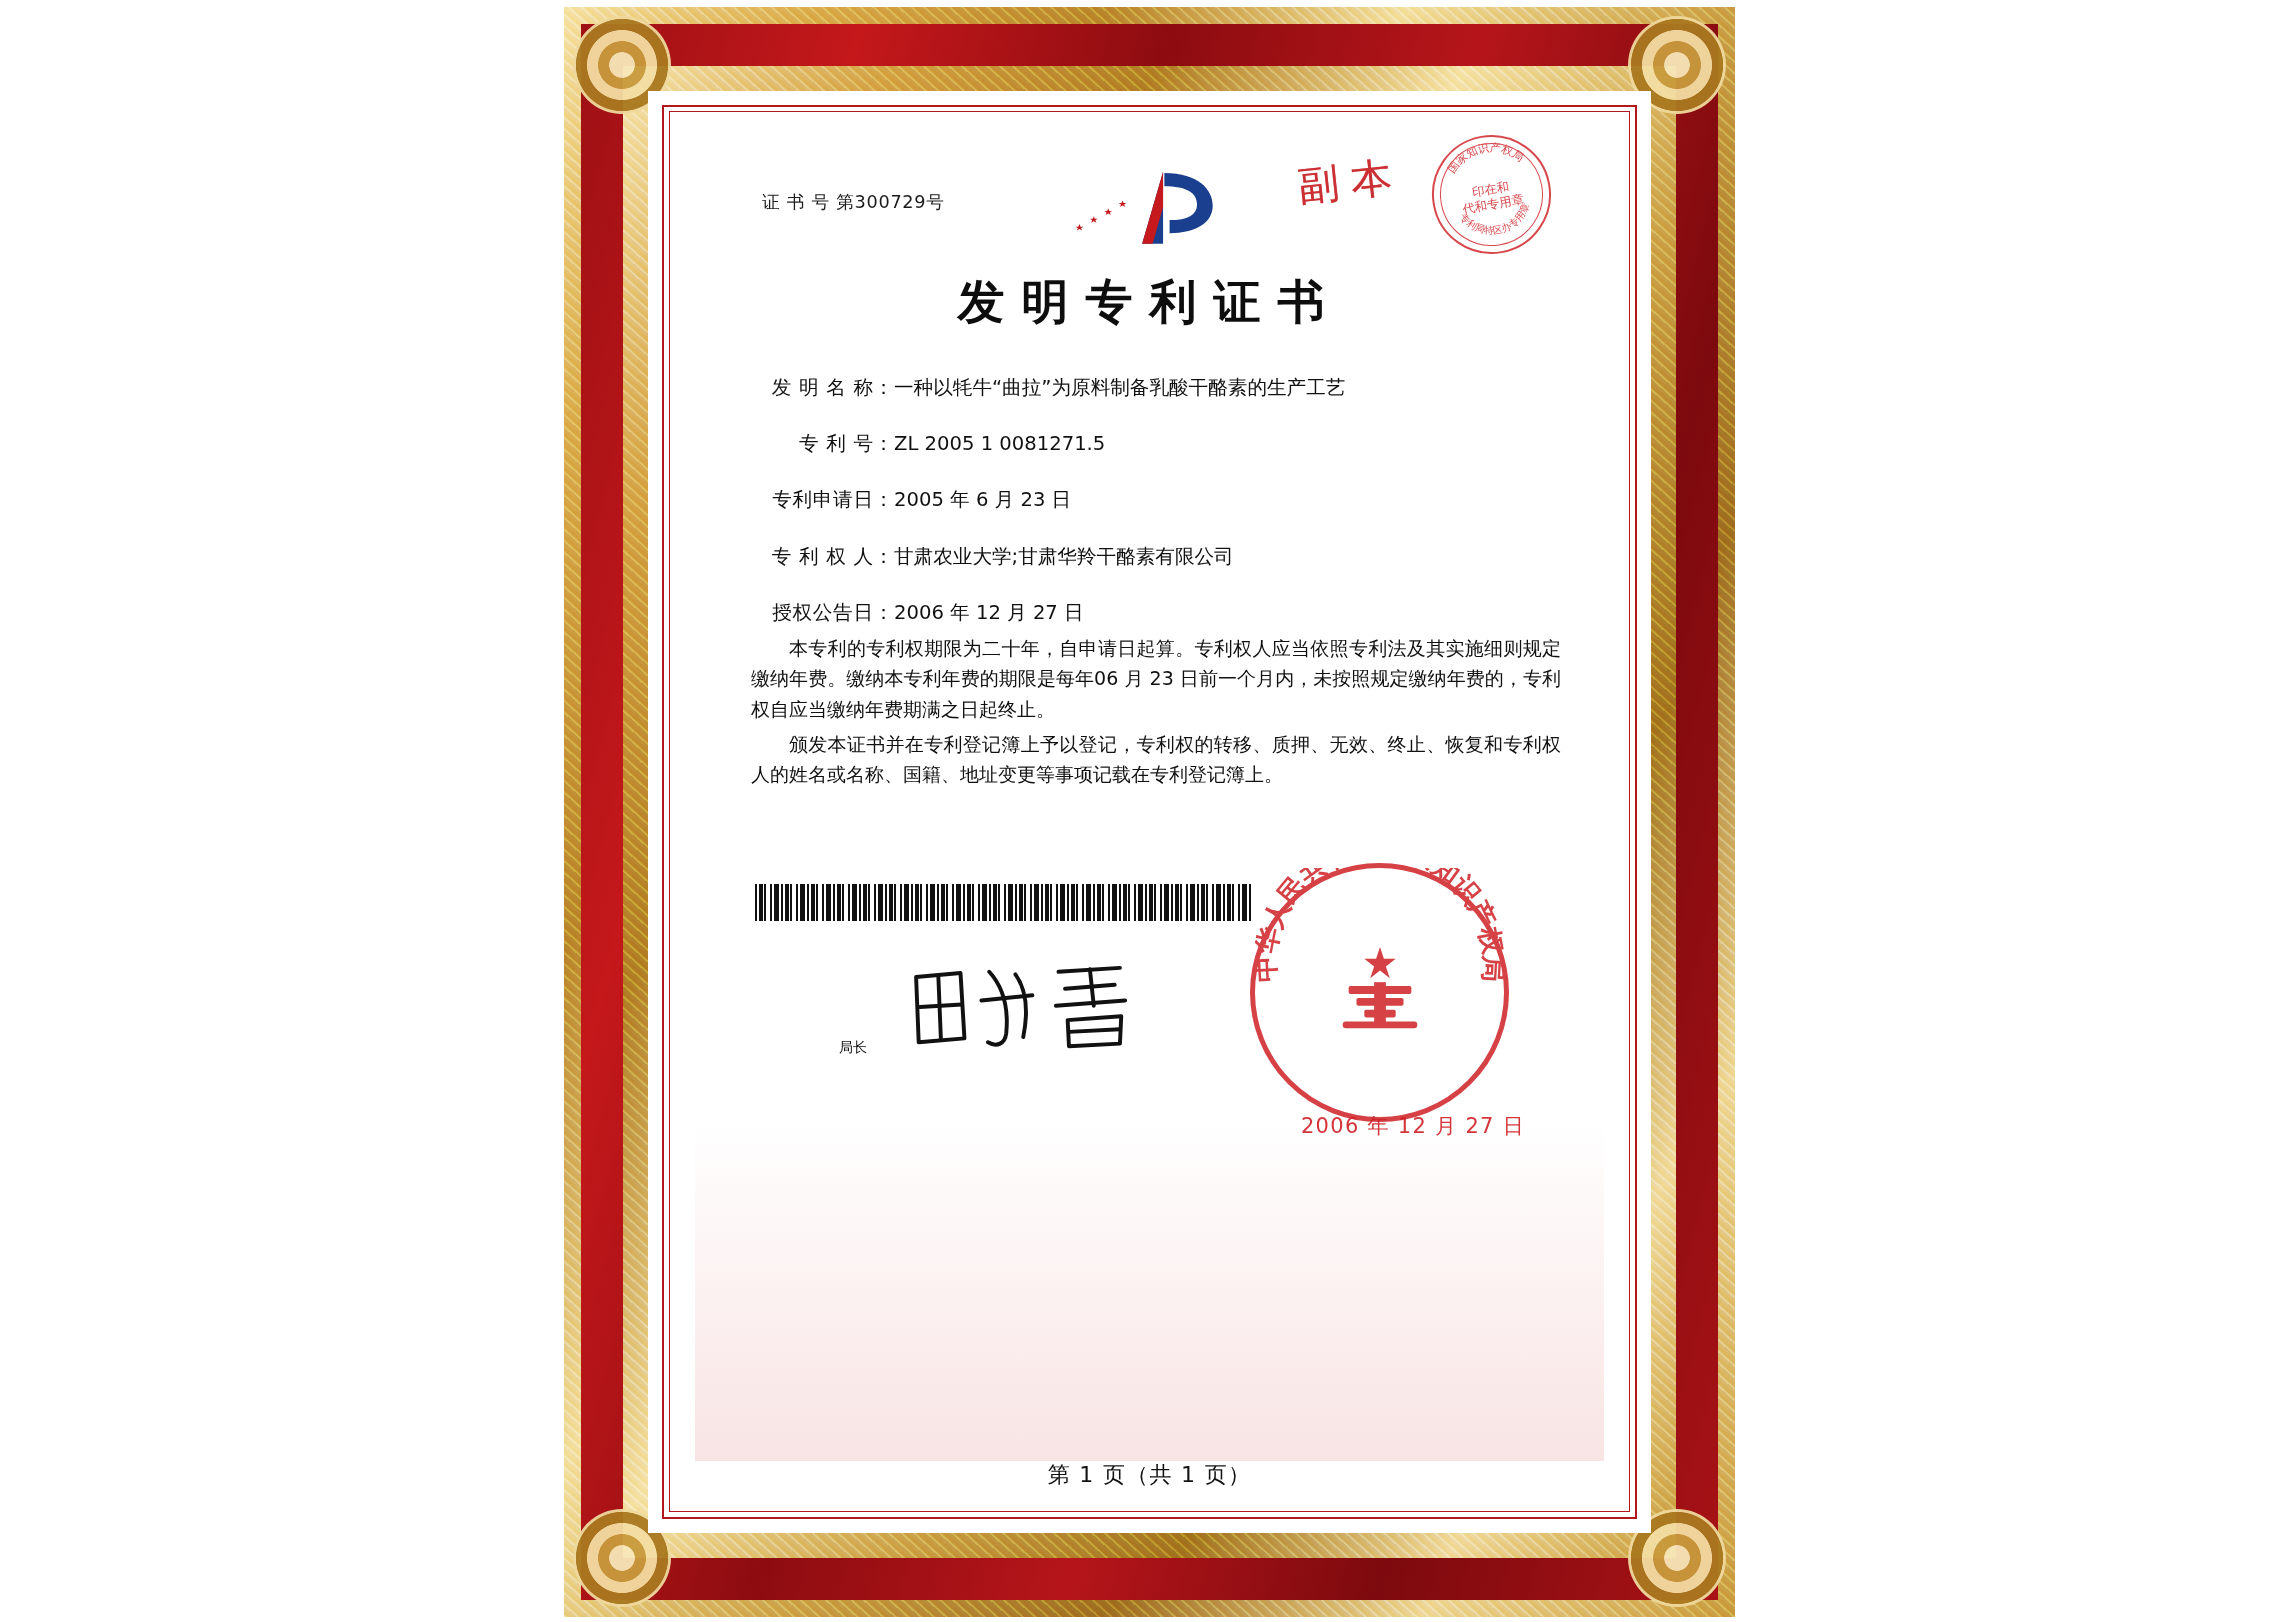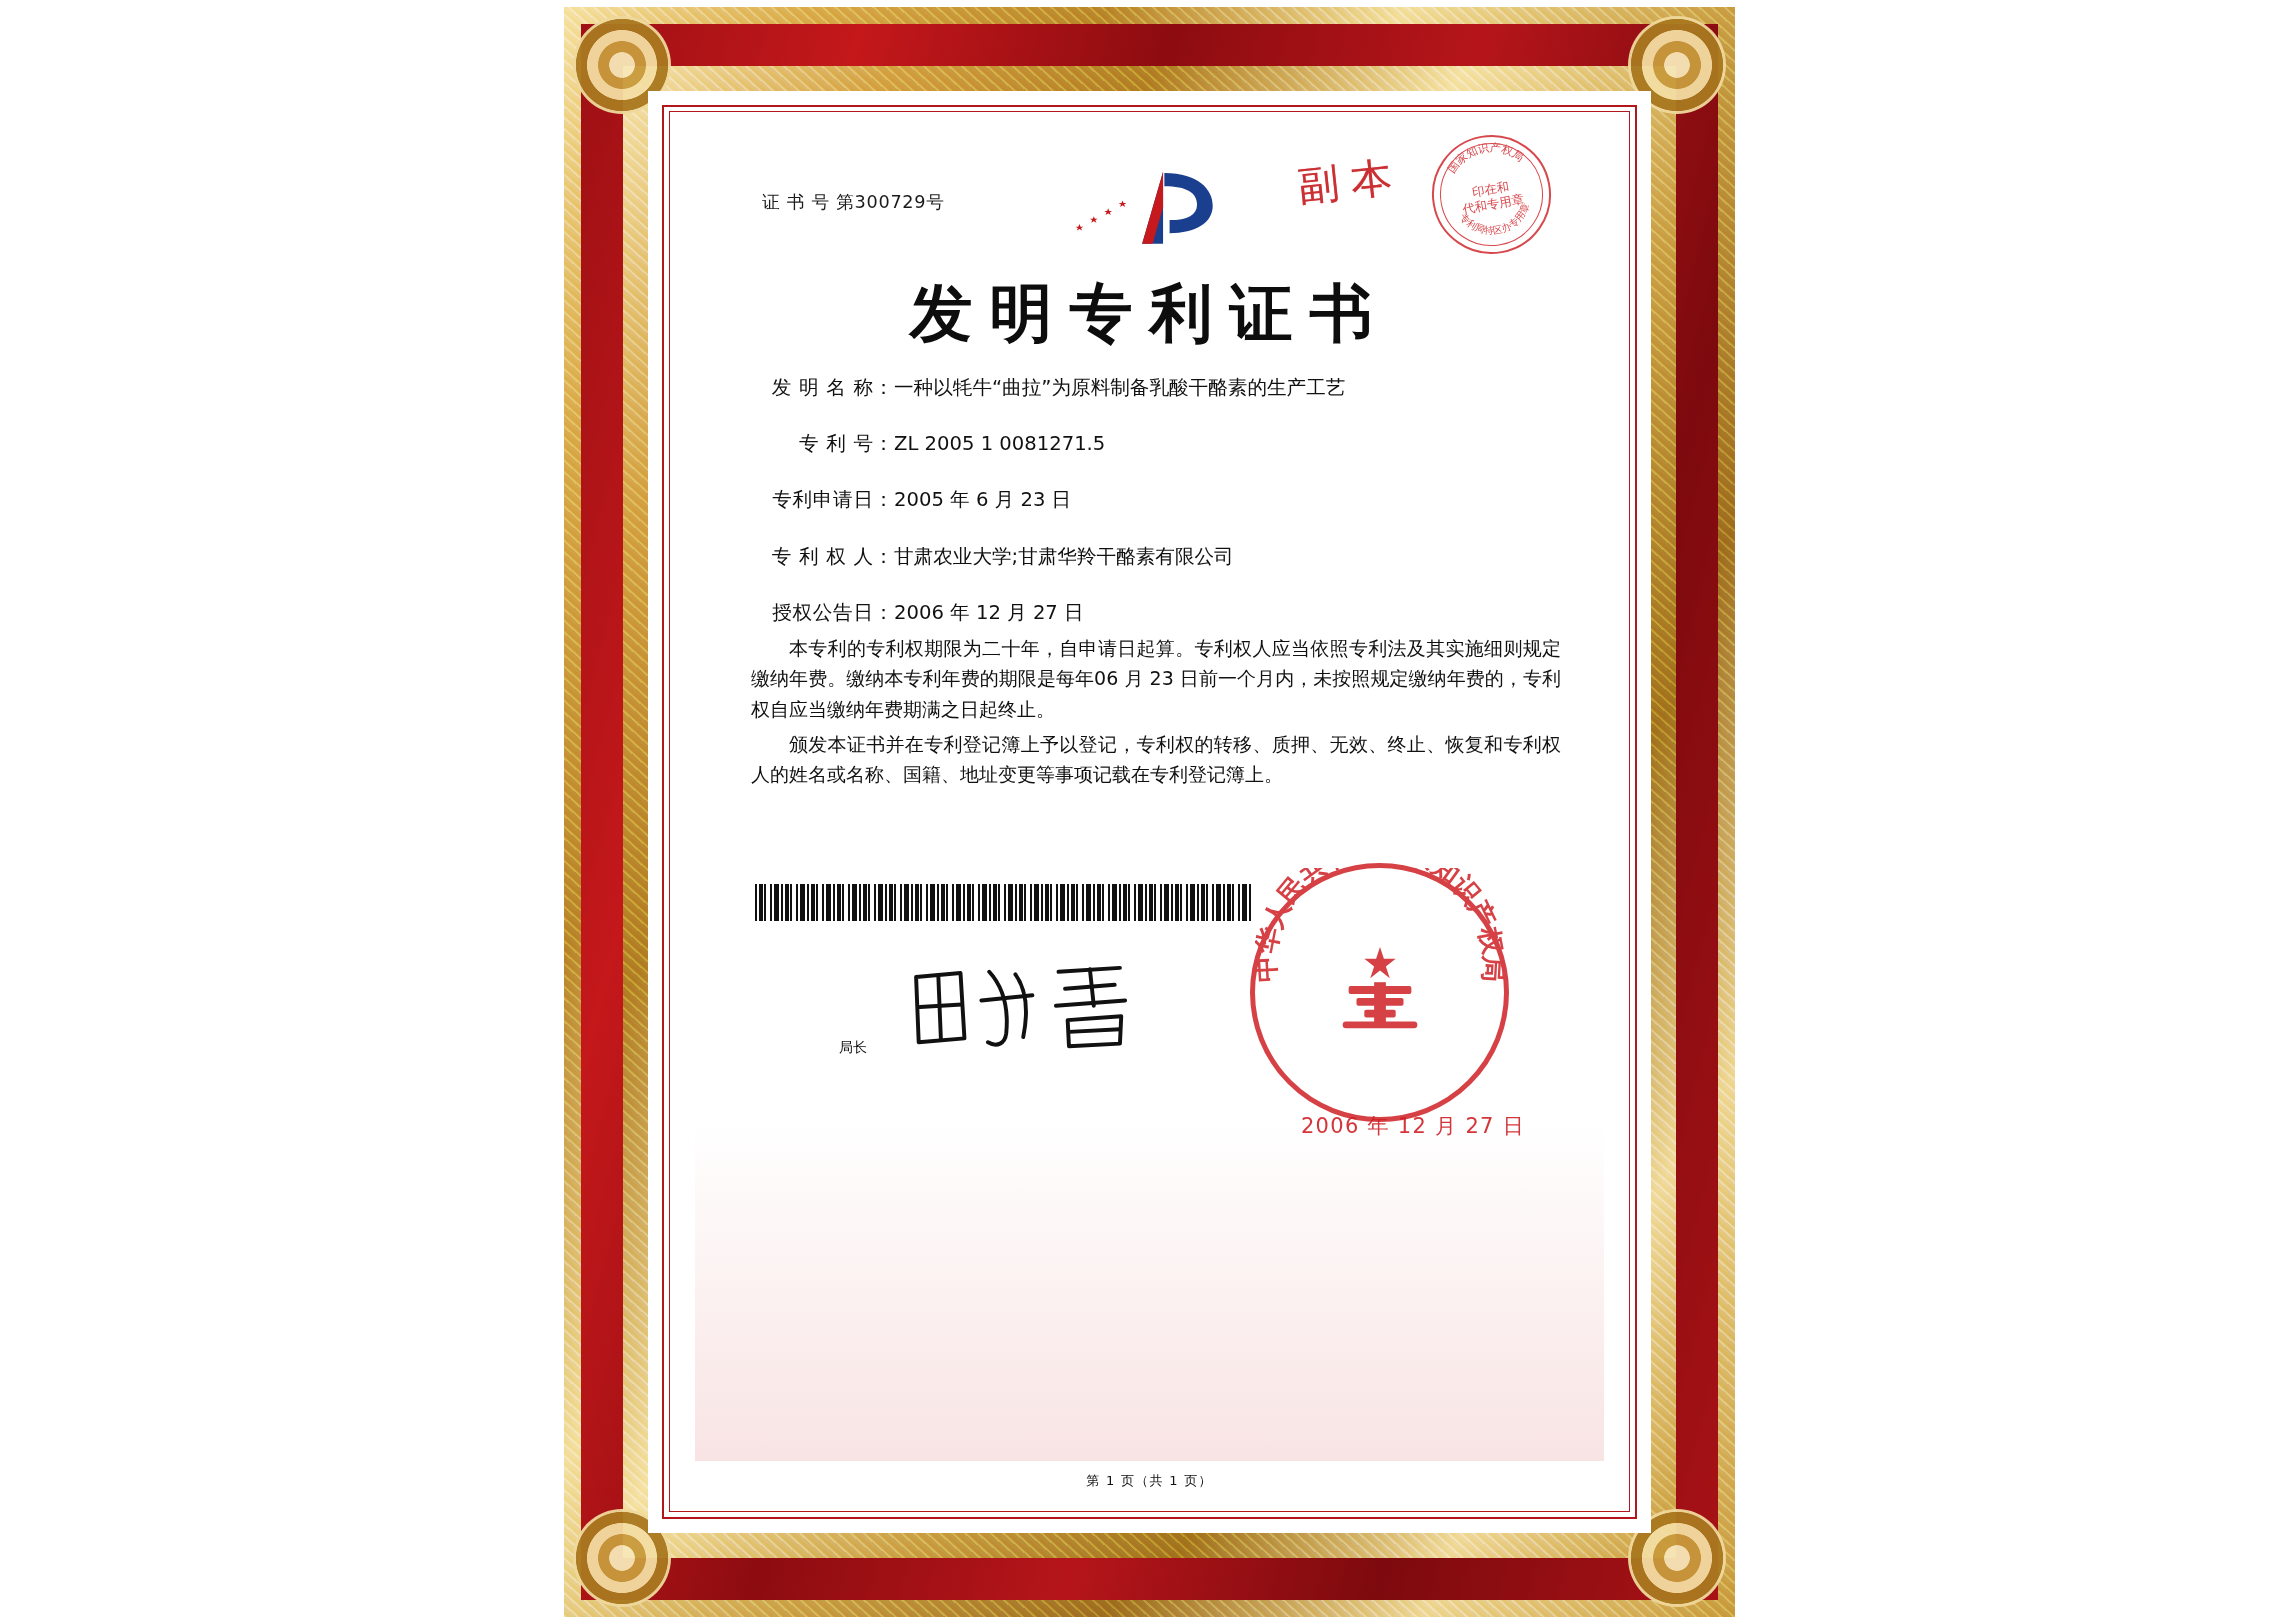--- a/index.html
+++ b/index.html
@@ -179,21 +179,21 @@
     line-height: 1.25;
     font-family: "DejaVu Sans", sans-serif;
   }
 
   h1.title {
     position: absolute;
     left: 0; right: 0;
     top: 154px;
     margin: 0;
     text-align: center;
-    font-size: 63px;
+    font-size: 47px;
     letter-spacing: 17px;
     font-weight: 700;
     font-family: "DejaVu Serif", serif;
     color: #0d0d0d;
   }
 
   .fields {
     position: absolute;
     left: 76px;
     right: 52px;
@@ -300,21 +300,21 @@
     font-family: "DejaVu Sans", sans-serif;
     letter-spacing: 1.3px;
     opacity: .9;
   }
 
   .footer {
     position: absolute;
     left: 0; right: 0;
     bottom: 17px;
     text-align: center;
-    font-size: 13px;
+    font-size: 22px;
     font-family: "DejaVu Sans", sans-serif;
     letter-spacing: 1.3px;
   }
 
   
   .wash {
     position: absolute;
     left: 19.6px; right: 19.6px; bottom: 46px;
     height: 340px;
     background: linear-gradient(to top, rgba(243,205,205,.55), rgba(255,255,255,0));

